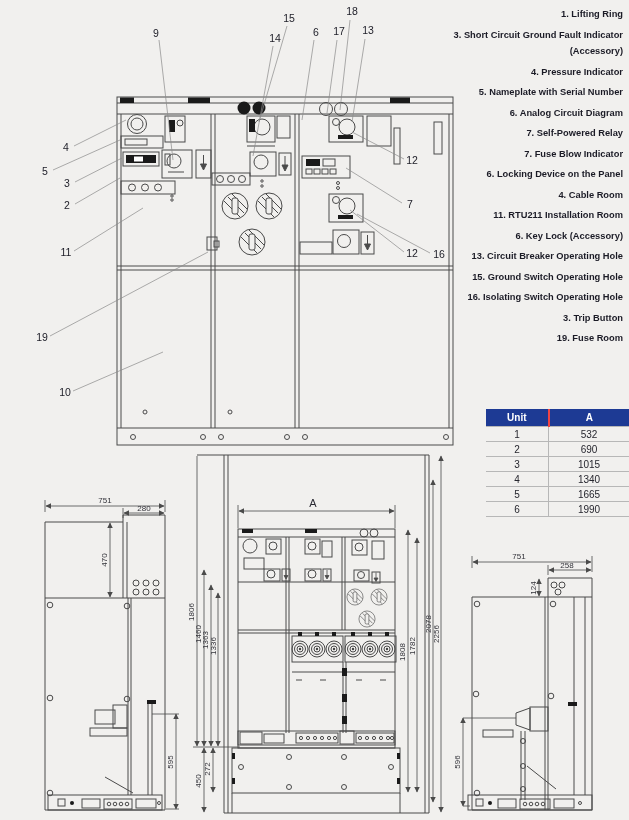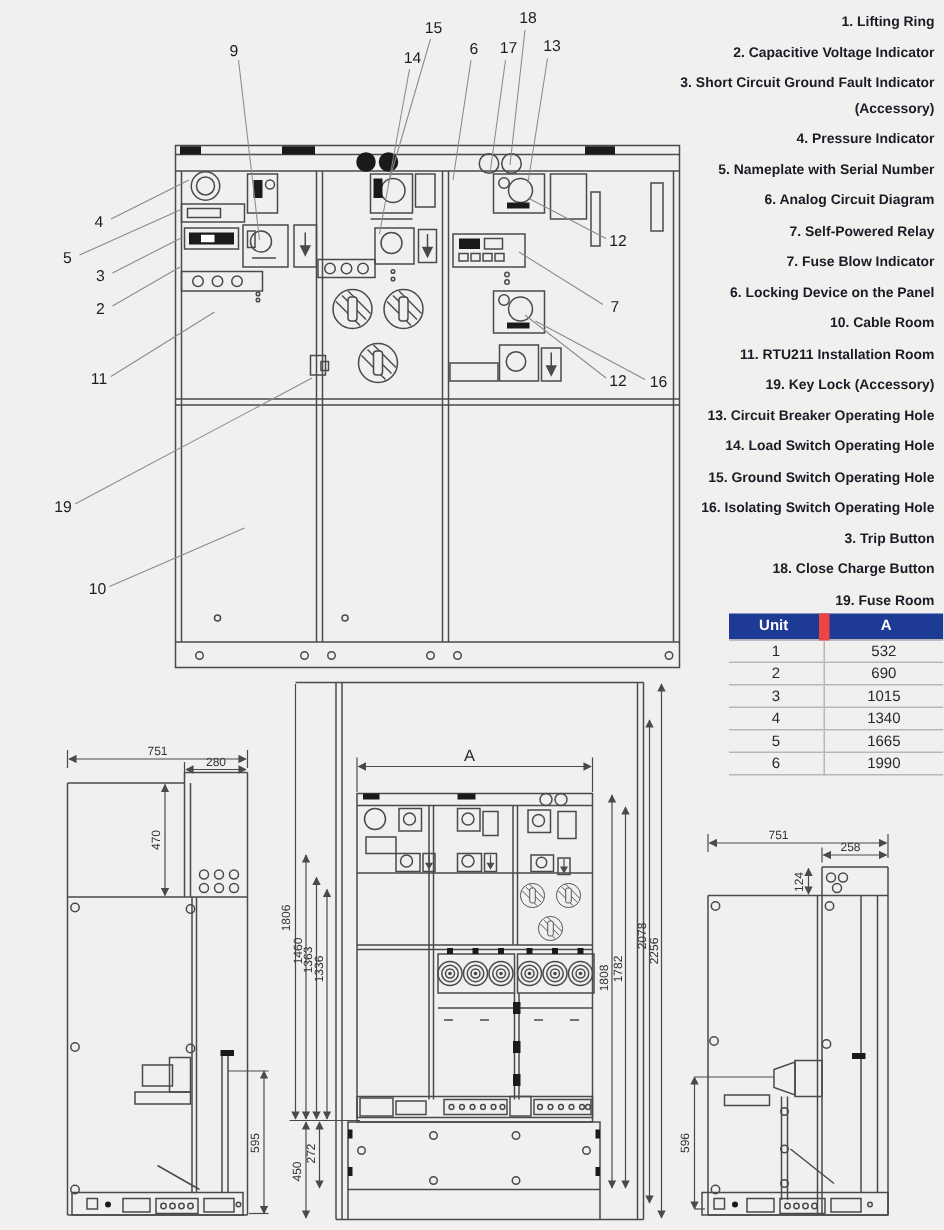--- a/index.html
+++ b/index.html
@@ -8,21 +8,21 @@
   .abs{position:absolute;}
   svg text{font-family:"Liberation Sans","DejaVu Sans",sans-serif;fill:#2a2a33;}
   .callout{font-size:10.5px;fill:#1c1c26;}
   .dim{font-size:8px;fill:#33333a;}
   .dimA{font-size:11px;fill:#2a2a33;}
   .legend{position:absolute;left:453px;top:6px;width:170px;color:#1b1b26;text-align:right;}
   .legend-item{font-size:9.3px;font-weight:600;line-height:16.5px;margin-bottom:4px;
                padding-left:13px;text-indent:-13px;letter-spacing:0;}
   .dim-table{position:absolute;left:486px;top:409px;border-collapse:collapse;}
   .dim-table th{background:#1d3a94;color:#fff;font-size:10px;font-weight:700;padding:3px 0;text-align:center;}
-  .dim-table th:first-child{border-right:7px solid #ef4444;width:62px;}
+  .dim-table th:first-child{border-right:2px solid #ef4444;width:62px;}
   .dim-table th:last-child{width:80px;}
   .dim-table td{font-size:10px;color:#26262e;text-align:center;padding:2px 0 1px;border-top:1px solid #b7b7b7;background:#f1f0ee;}
   .dim-table td:first-child{border-right:1px solid #b7b7b7;}
   .dim-table tbody tr:last-child td{border-bottom:1px solid #b7b7b7;}
 </style>
 </head>
 <body>
 
 <div class="canvas">
 
@@ -184,37 +184,34 @@
       <text class="callout" x="65" y="396">10</text>
       <text class="callout" x="412" y="164">12</text>
       <text class="callout" x="410" y="208">7</text>
       <text class="callout" x="412" y="257">12</text>
       <text class="callout" x="439" y="258">16</text>
     </g>
   </svg>
 
   <div class="legend">
     <div class="legend-item">1. Lifting Ring</div>
-    <div class="legend-item">2. Capacitive Voltage Indicator</div>
     <div class="legend-item">3. Short Circuit Ground Fault Indicator (Accessory)</div>
     <div class="legend-item">4. Pressure Indicator</div>
     <div class="legend-item">5. Nameplate with Serial Number</div>
     <div class="legend-item">6. Analog Circuit Diagram</div>
     <div class="legend-item">7. Self-Powered Relay</div>
     <div class="legend-item">7. Fuse Blow Indicator</div>
     <div class="legend-item">6. Locking Device on the Panel</div>
-    <div class="legend-item">10. Cable Room</div>
+    <div class="legend-item">4. Cable Room</div>
     <div class="legend-item">11. RTU211 Installation Room</div>
-    <div class="legend-item">19. Key Lock (Accessory)</div>
+    <div class="legend-item">6. Key Lock (Accessory)</div>
     <div class="legend-item">13. Circuit Breaker Operating Hole</div>
-    <div class="legend-item">14. Load Switch Operating Hole</div>
     <div class="legend-item">15. Ground Switch Operating Hole</div>
     <div class="legend-item">16. Isolating Switch Operating Hole</div>
     <div class="legend-item">3. Trip Button</div>
-    <div class="legend-item">18. Close Charge Button</div>
     <div class="legend-item">19. Fuse Room</div>
   </div>
 
   <table class="dim-table">
     <thead>
       <tr>
         <th>Unit</th>
         <th>A</th>
       </tr>
     </thead>

